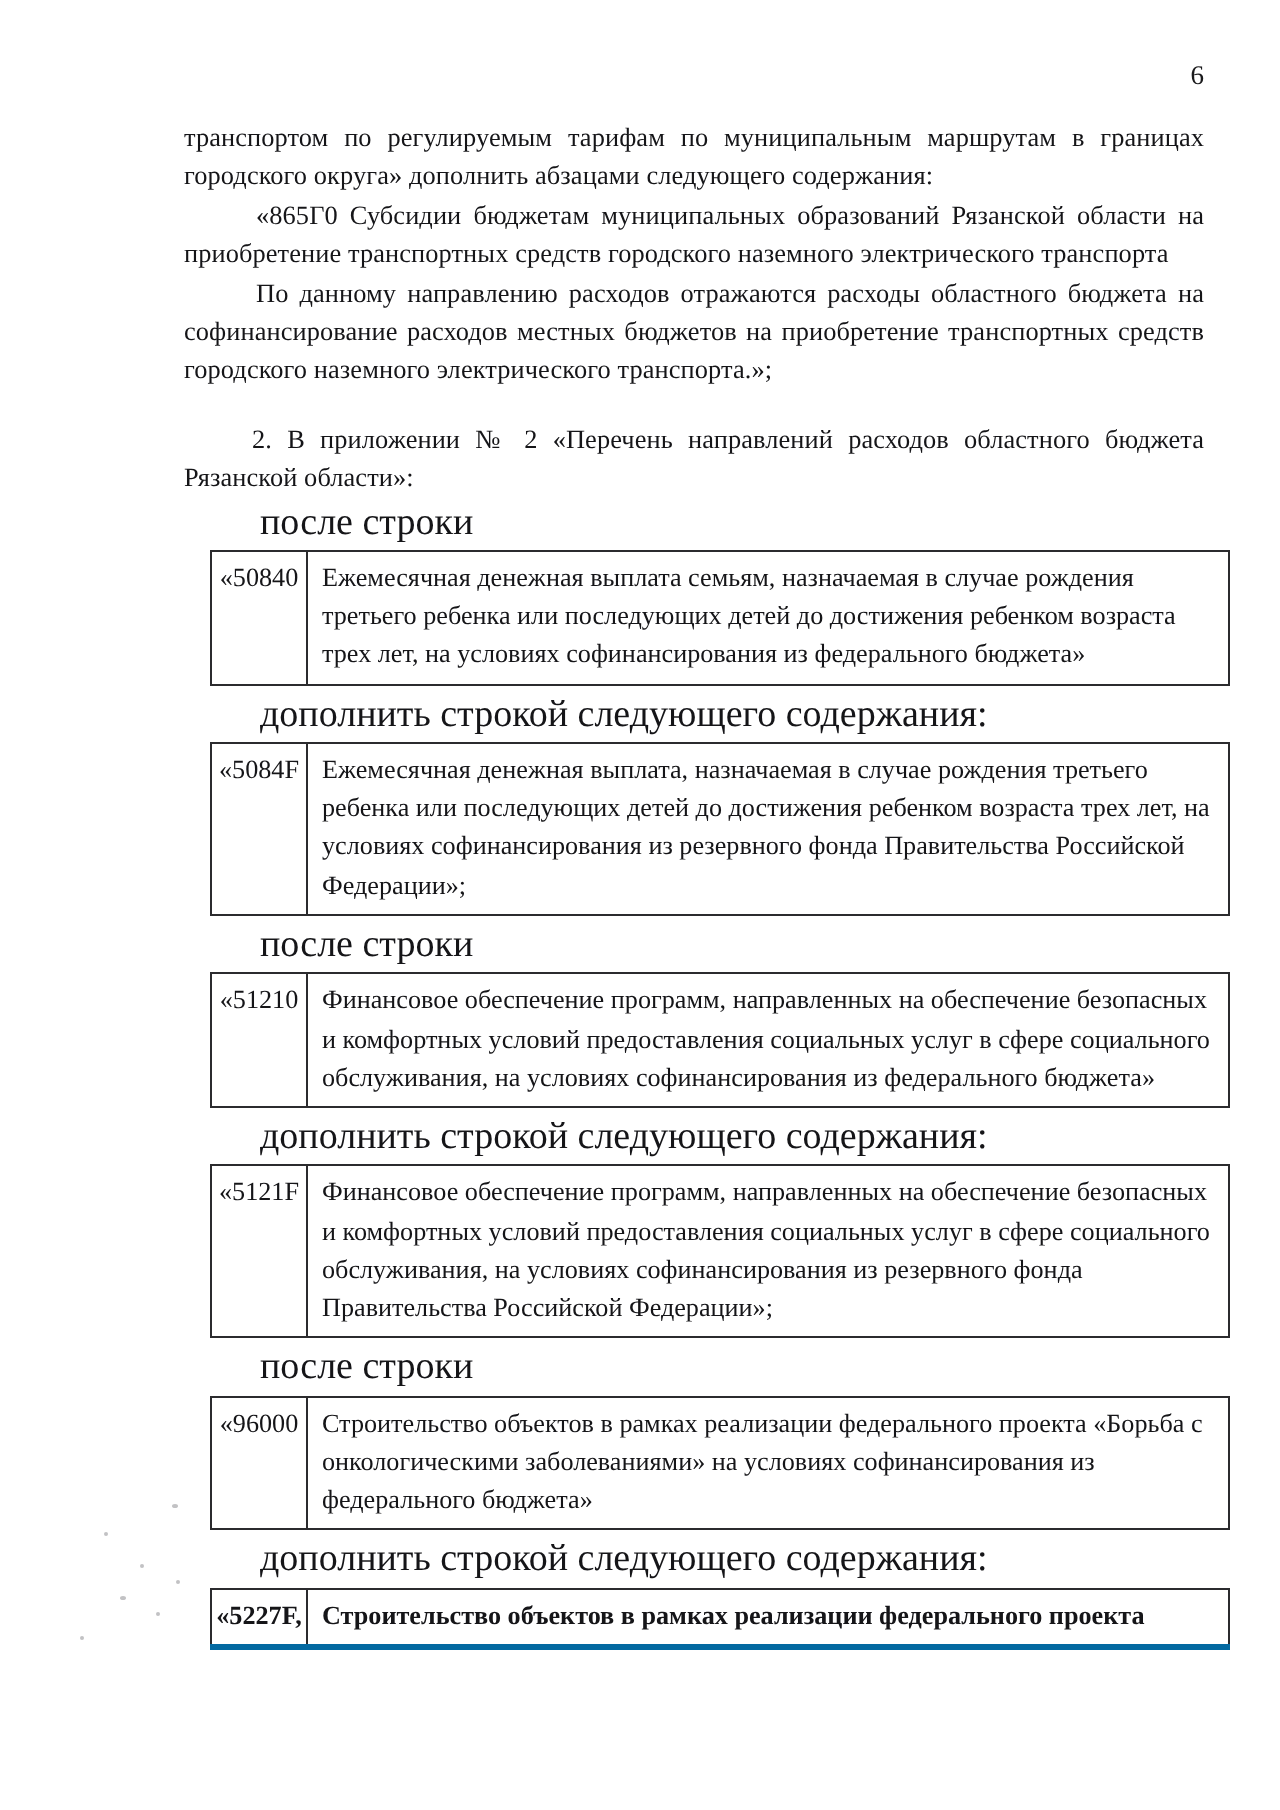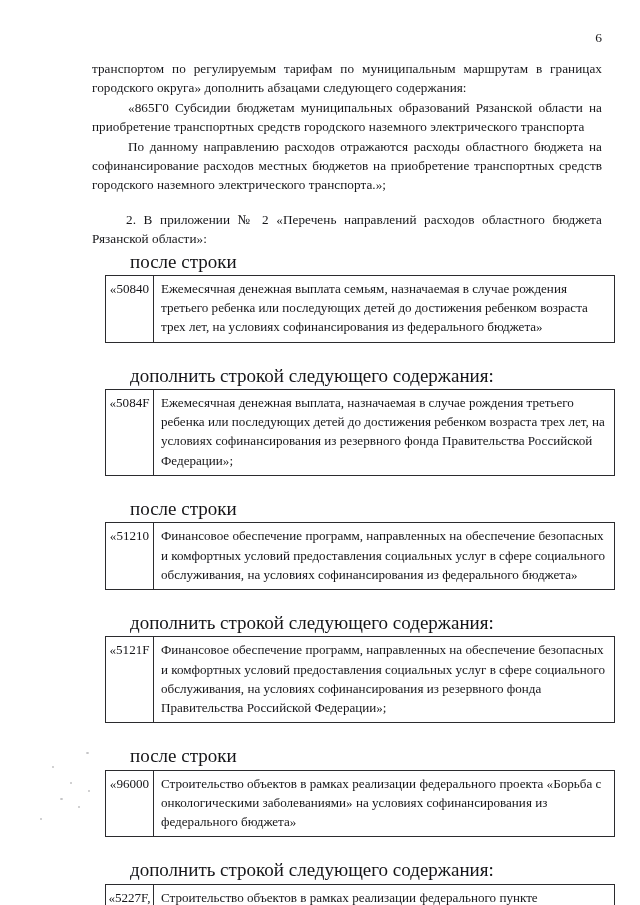--- a/index.html
+++ b/index.html
@@ -54,21 +54,21 @@
     line-height: 19.4px;
     padding-left: 38px;
     color: #151518;
   }
   .spacer-sm { height: 5px; }
   .spacer-xs { height: 3px; }
 
   table.codetable {
     border-collapse: collapse;
     width: 510px;
-    margin: 4px 0 18px 13px;
+    margin: 4px 0 0 13px;
     table-layout: fixed;
   }
   table.codetable td {
     border: 1px solid #2b2b2e;
     vertical-align: top;
     font-size: 13.1px;
     line-height: 19.2px;
     color: #151518;
     padding: 3px 5px 5px 5px;
   }
@@ -76,21 +76,22 @@
     width: 43px;
     text-align: center;
     white-space: nowrap;
     padding-left: 2px;
     padding-right: 2px;
   }
   table.codetable td.desc {
     padding-left: 7px;
   }
   table.codetable.clipped td {
-    border-bottom: 5px solid #0369a1;
+    border-bottom: 3px solid #0369a1;
+    font-weight: bold;
   }
 
   
   .speck {
     position: absolute;
     background: #8f8f93;
     border-radius: 50%;
     opacity: 0.55;
   }
 </style>
@@ -176,19 +177,19 @@
     </tbody>
       </table>
 
     <div class="spacer-sm"></div>
     <p class="caption">дополнить строкой следующего содержания:</p>
 
     <table class="codetable clipped">
       <tbody>
           <tr>
         <td class="code">«5227F,</td>
-        <td class="desc">Строительство объектов в рамках реализации федерального пункте</td>
+        <td class="desc">Строительство объектов в рамках реализации федерального проекта</td>
       </tr>
     </tbody>
       </table>
 
   </div>
 </div>
 
 </body></html>

